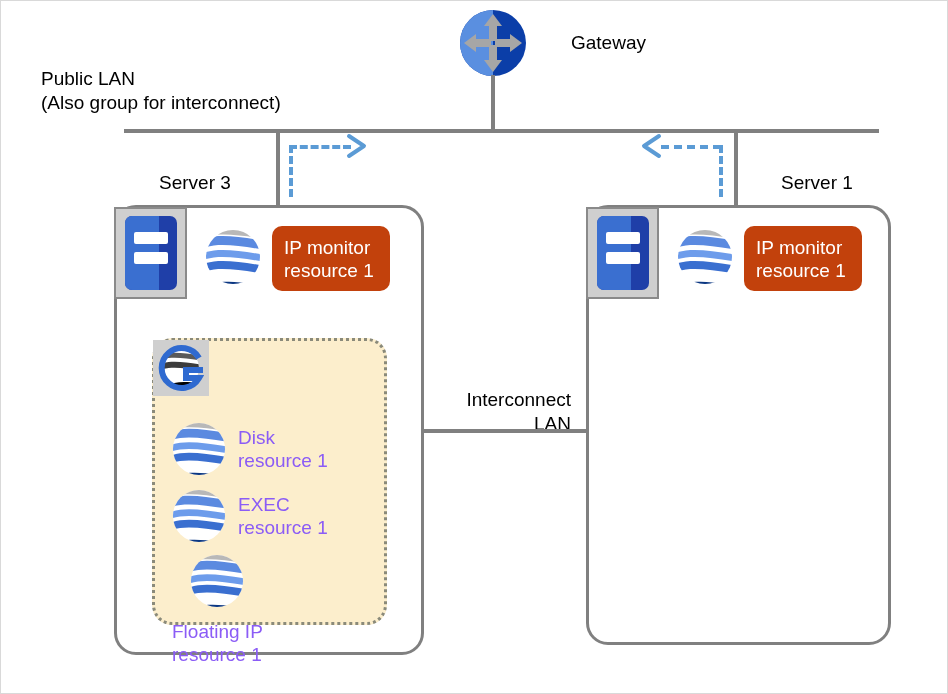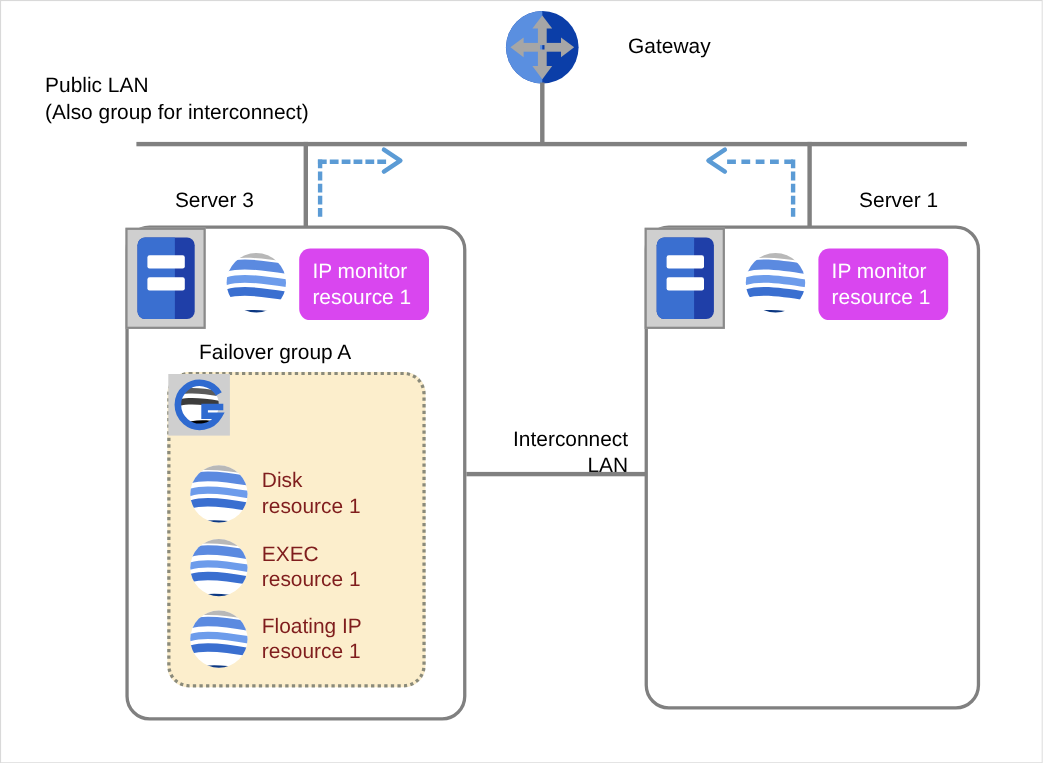--- a/index.html
+++ b/index.html
@@ -61,41 +61,41 @@
     background: #cfcfcf;
     border: 2px solid #8a8a8a;
     box-sizing: border-box;
     display: flex;
     align-items: center;
     justify-content: center;
   }
 
   
   .badge {
-    background: #d946ef;
+    background: #c2410c;
     border-radius: 10px;
     color: #ffffff;
     font-size: 19px;
     line-height: 23px;
     display: flex;
     flex-direction: column;
     justify-content: center;
     padding: 6px 12px;
     box-sizing: border-box;
     white-space: pre-line;
   }
 
   
   .res-row {
     display: flex;
     align-items: center;
     gap: 12px;
   }
   .res-text {
-    color: #7f1d1d;
+    color: #8b5cf6;
     font-size: 19px;
     line-height: 23px;
     white-space: pre-line;
   }
 
   
   .dash-v {
     border-left: 4px dashed #5b9bd5;
     width: 0;
   }
@@ -188,21 +188,20 @@
         <path d="M-6 33 C10 24 34 29 62 33 L62 26 C34 22 10 17 -6 26 Z" fill="#6d9ceb"></path>
         <path d="M-6 45 C10 36 34 41 62 45 L62 37 C34 33 10 28 -6 37 Z" fill="#3a6fd0"></path>
         <path d="M-6 62 C10 48 34 53 62 57 L62 62 Z" fill="#0b3782"></path>
       </g>
     </svg>
   </div>
 
   <div class="abs badge" style="left:271px; top:225px; width:118px; height:65px;">IP monitor
 resource 1</div>
 
-  <div class="abs label" style="left:180px; top:308px;">Failover group A</div>
 
   <div class="abs fo-group" style="left:151px; top:337px; width:235px; height:287px;"></div>
 
   <div class="abs" style="left:152px; top:339px; width:56px; height:56px;">
     <svg width="56" height="56" viewBox="0 0 56 56">
       <rect x="0" y="0" width="56" height="56" fill="#cfcfcf"></rect>
       <defs>
         <clipPath id="cg">
             <circle cx="28" cy="28" r="18"></circle>
           </clipPath>
@@ -257,21 +256,21 @@
           <path d="M-6 33 C10 24 34 29 62 33 L62 26 C34 22 10 17 -6 26 Z" fill="#6d9ceb"></path>
           <path d="M-6 45 C10 36 34 41 62 45 L62 37 C34 33 10 28 -6 37 Z" fill="#3a6fd0"></path>
           <path d="M-6 62 C10 48 34 53 62 57 L62 62 Z" fill="#0b3782"></path>
         </g>
       </svg>
     </span>
     <span class="res-text">EXEC
 resource 1</span>
   </div>
 
-  <div class="abs res-row" style="left:171px; top:553px;">
+  <div class="abs res-row" style="left:171px; top:553px;flex-direction:column;">
     <span style="width:54px;height:54px;display:inline-block;">
       <svg width="54" height="54" viewBox="0 0 56 56">
         <defs>
             <clipPath id="r3">
               <circle cx="28" cy="28" r="27"></circle>
             </clipPath>
           </defs>
         <g clip-path="url(#r3)">
           <rect x="-4" y="-4" width="64" height="64" fill="#ffffff"></rect>
           <path d="M-6 2 C10 -6 34 -2 62 2 L62 -10 L-6 -10 Z" fill="#b8b8b8"></path>

